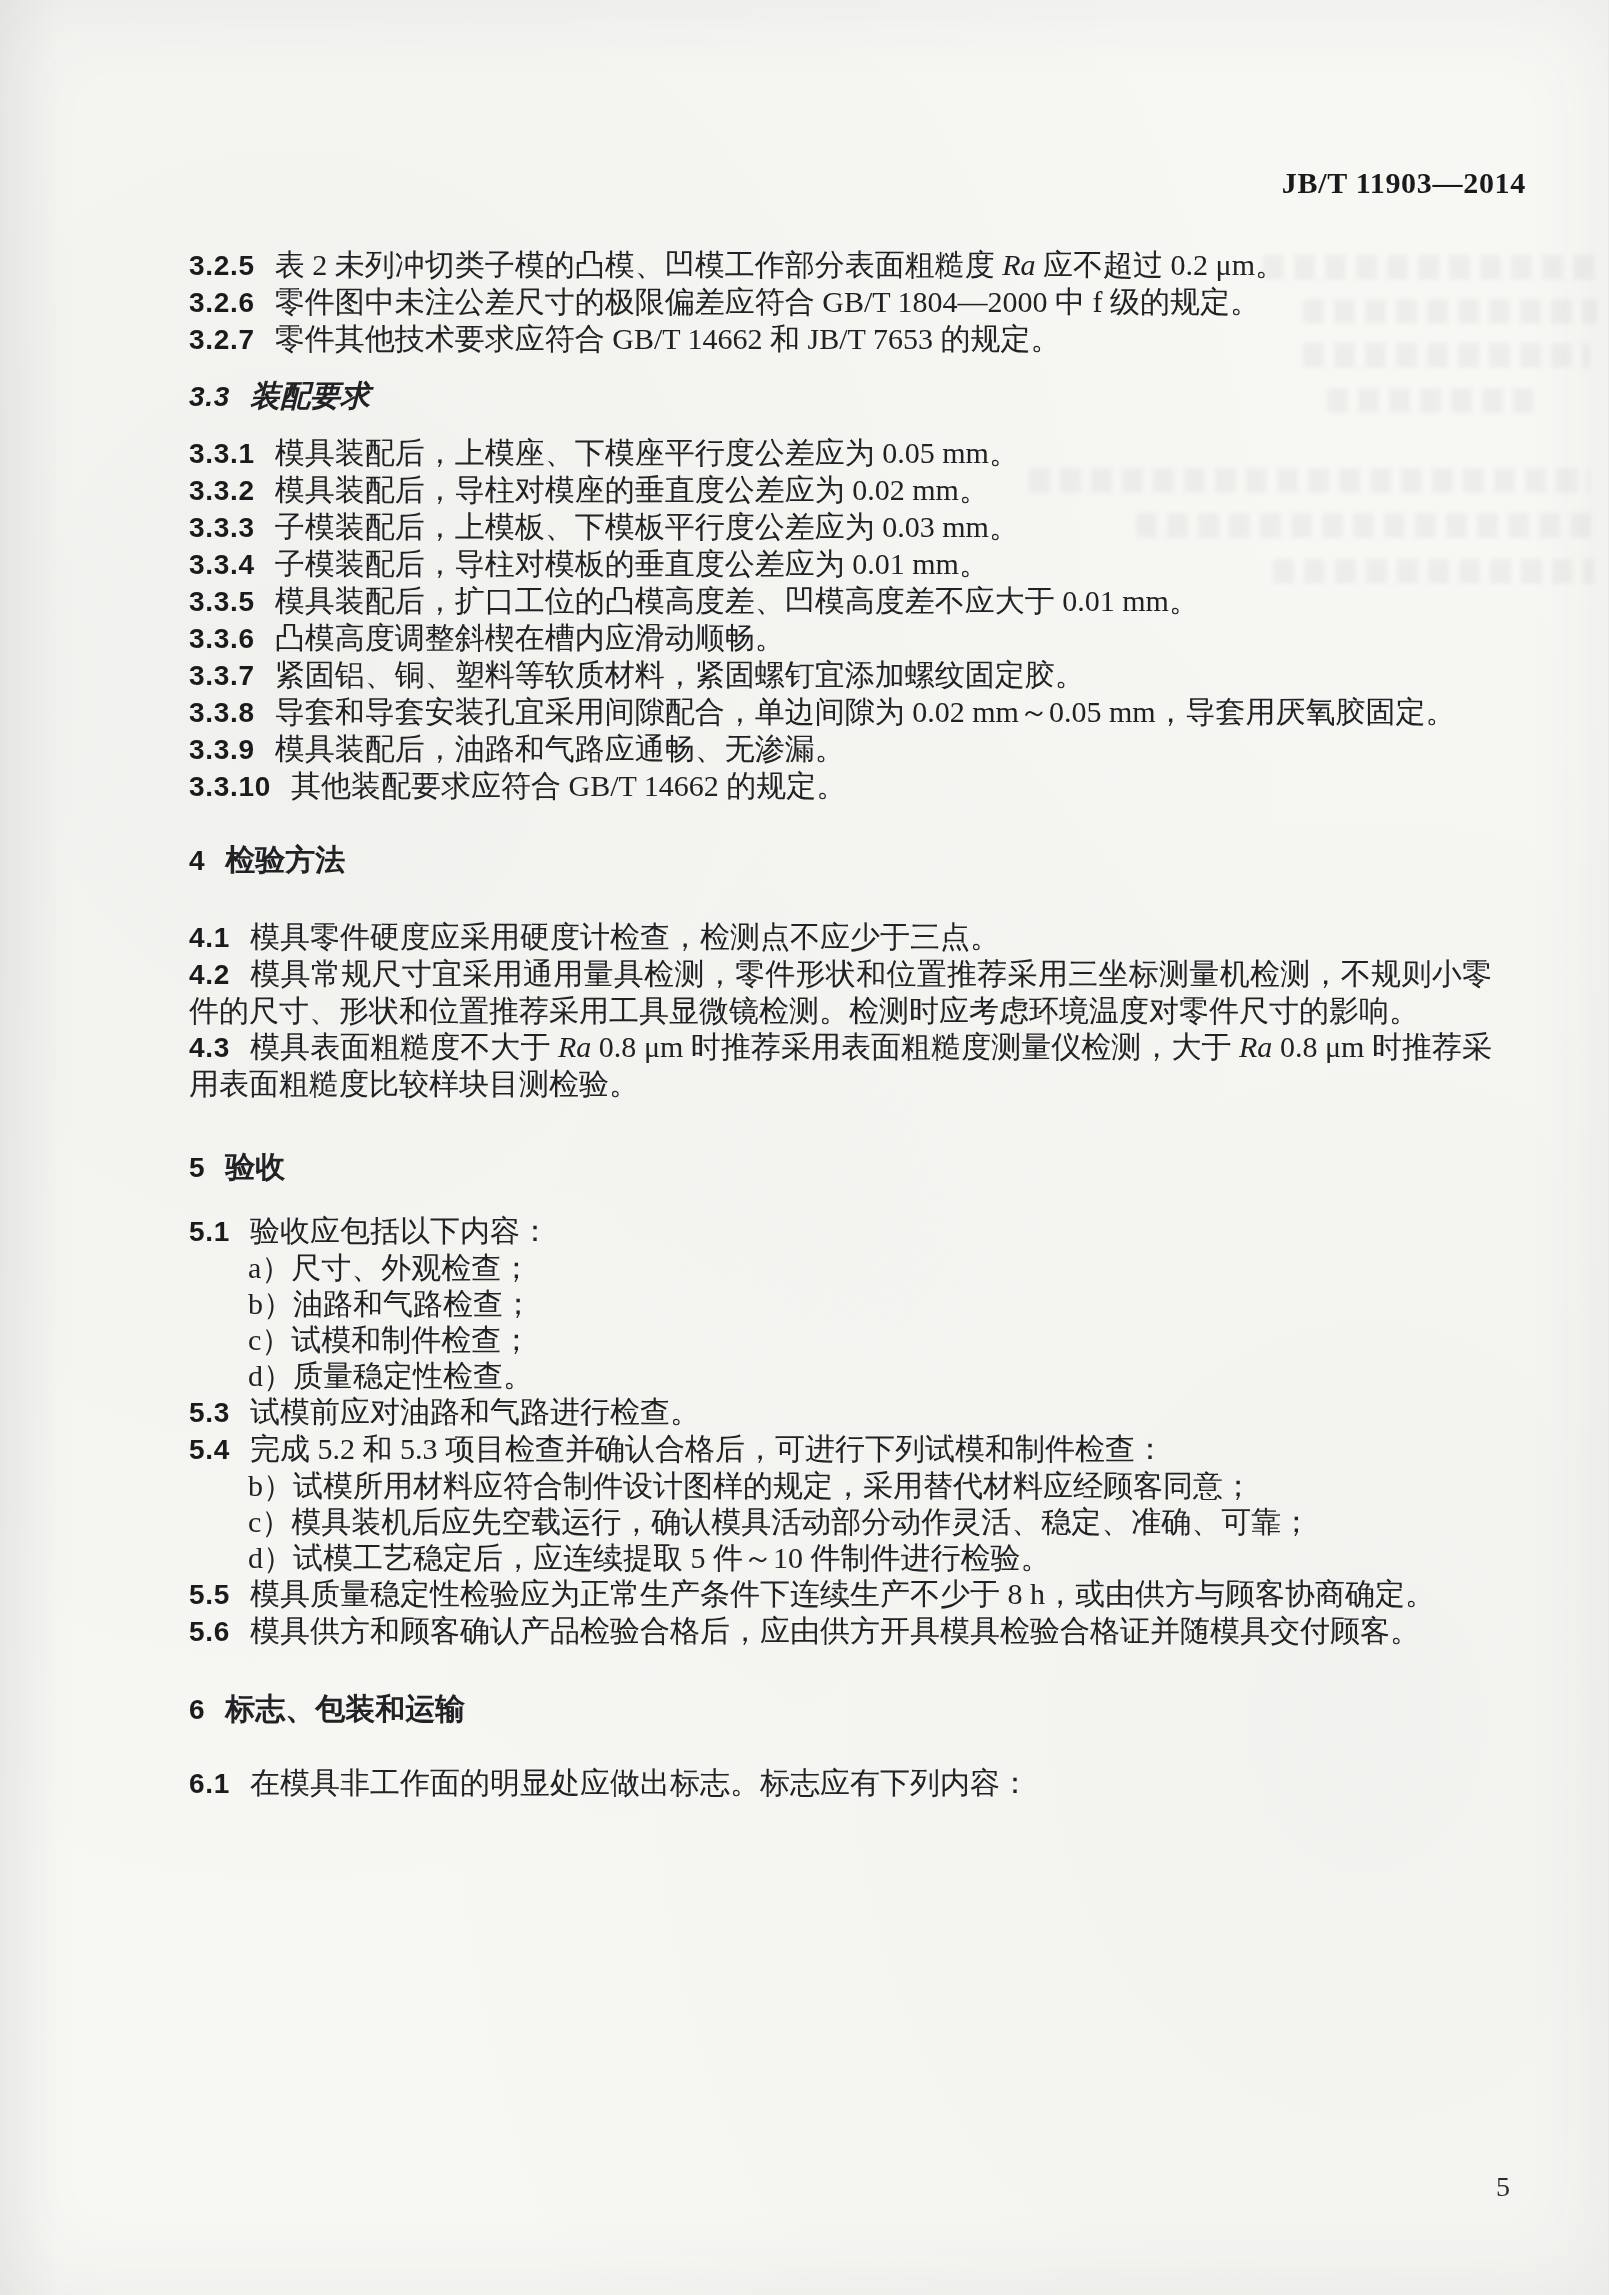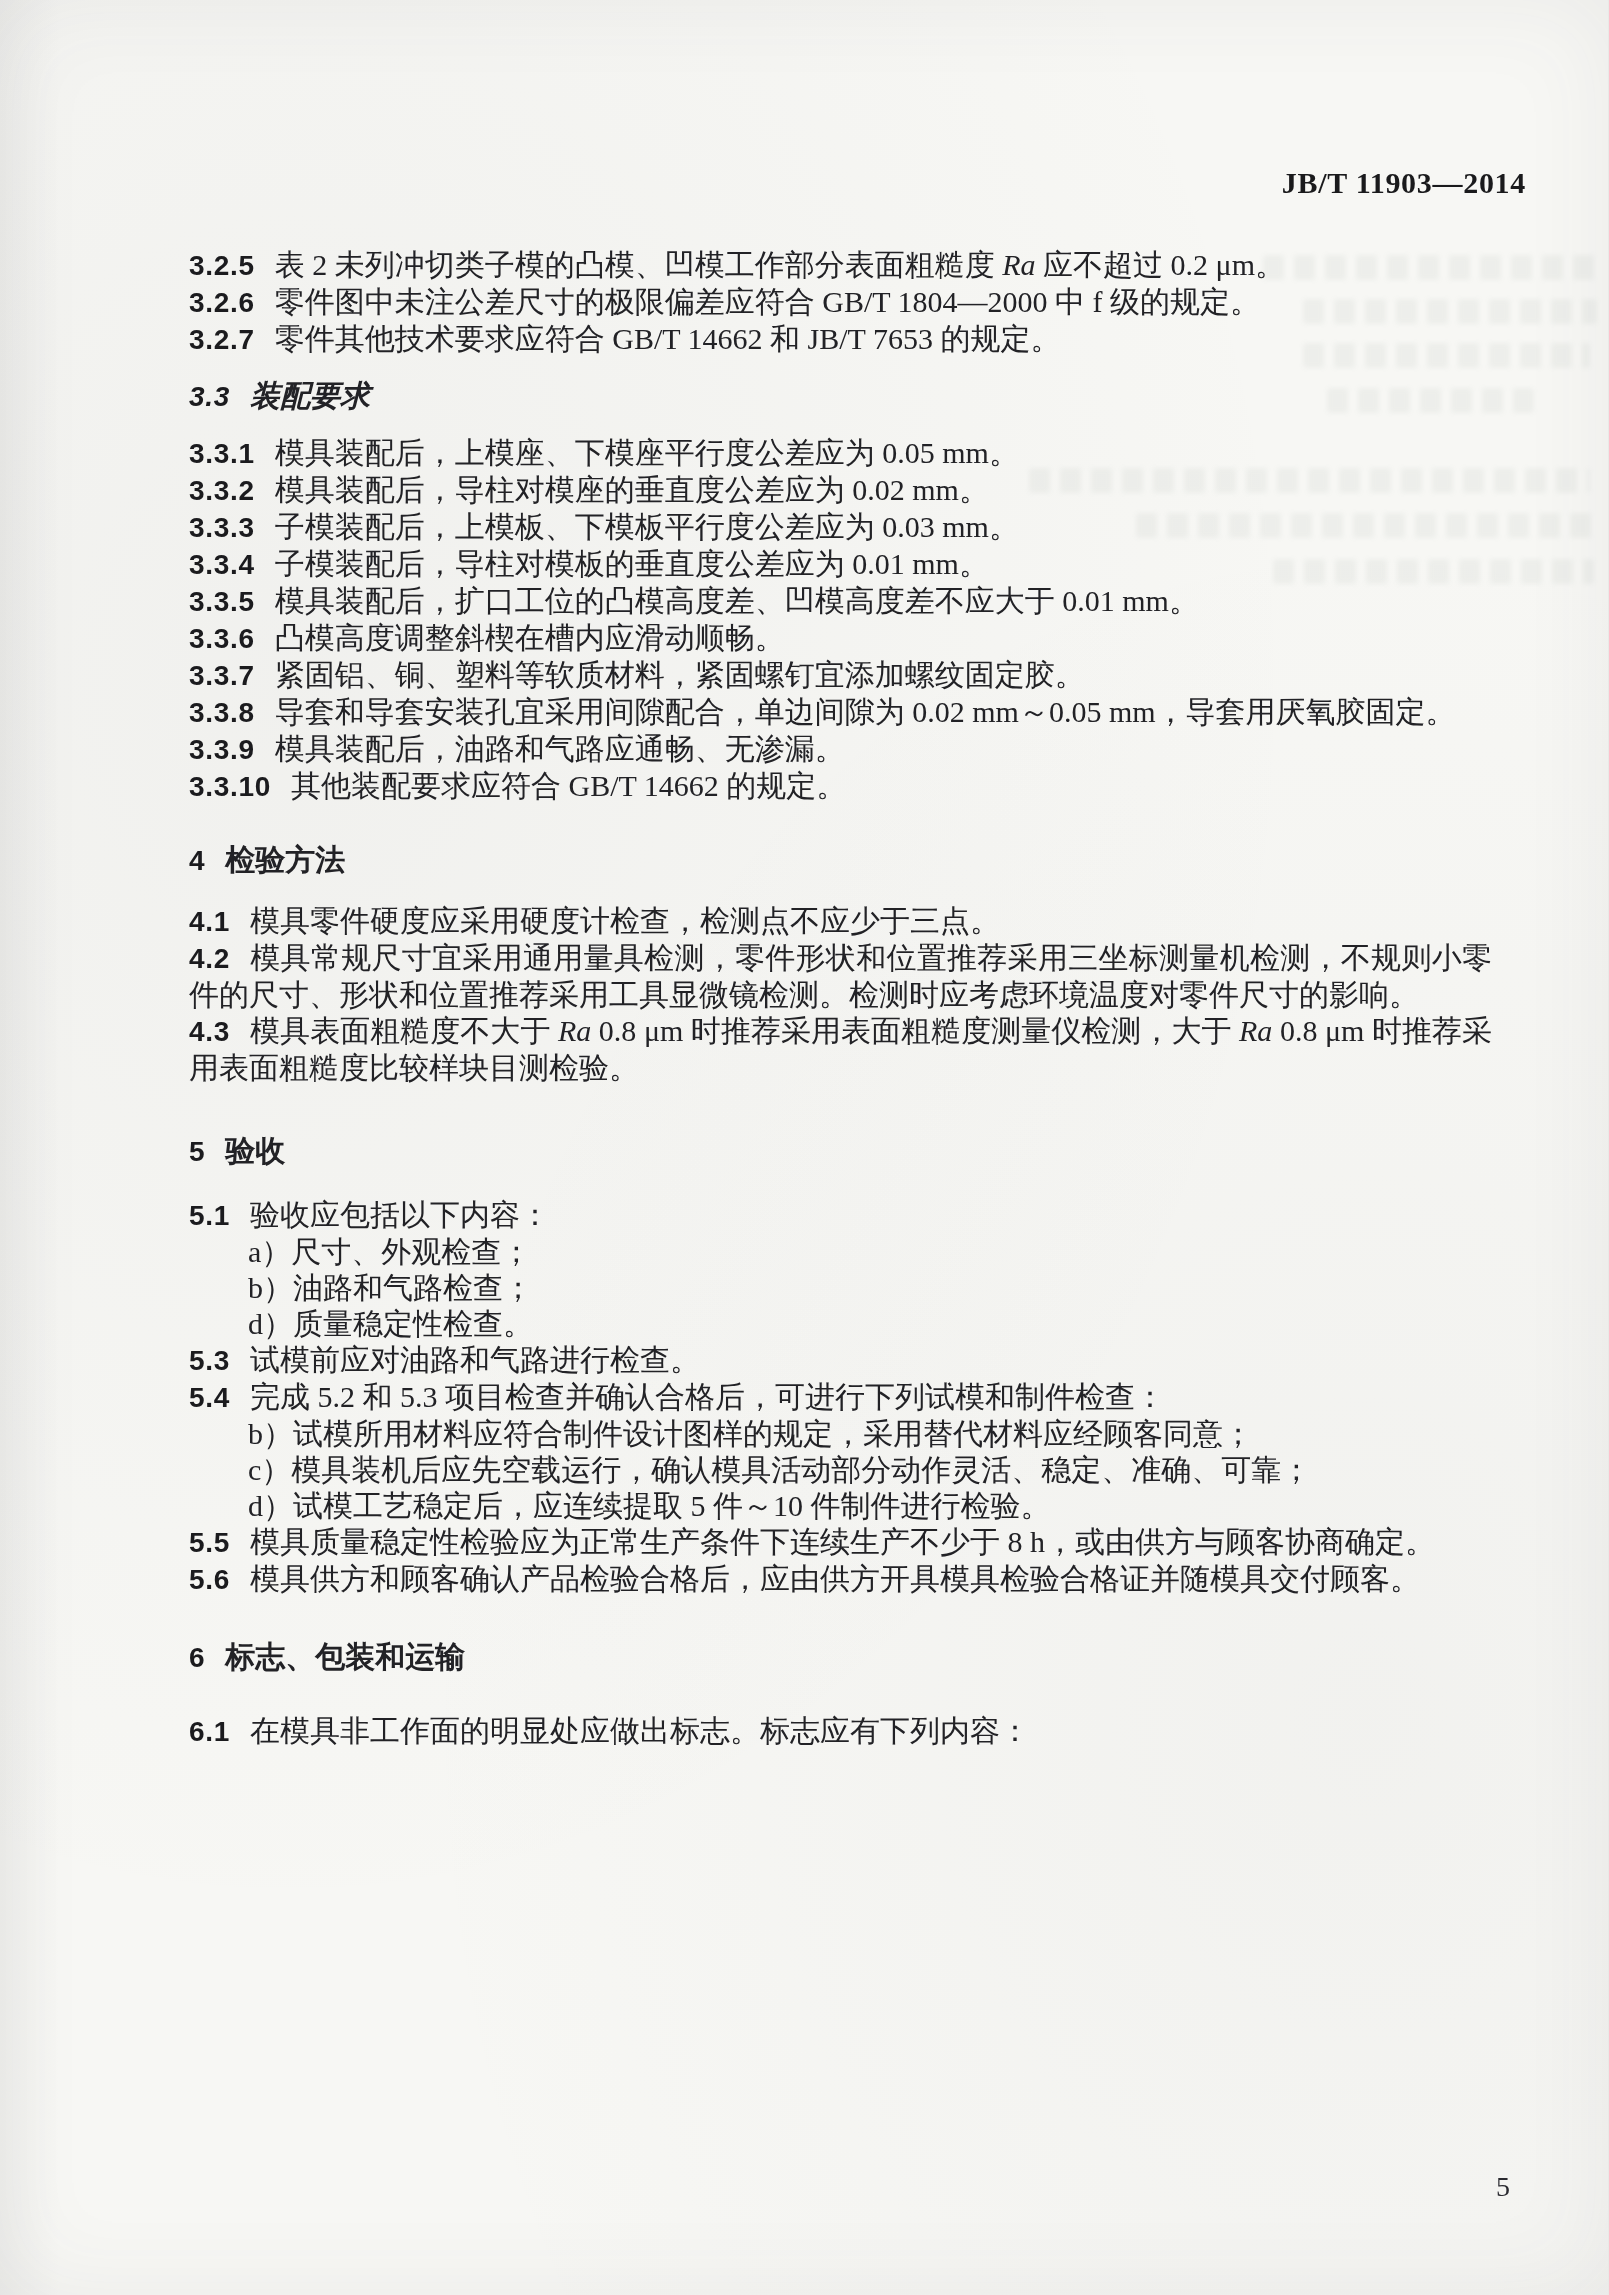--- a/index.html
+++ b/index.html
@@ -54,21 +54,21 @@
   .sec {
     font-family: "Liberation Sans", sans-serif;
     font-weight: 700;
     font-size: 30px;
   }
   .sec .num { font-weight: 700; }
   .it { font-style: italic; }
   .li { padding-left: 59px; }
   
   .h-33 { margin-top: 20px; margin-bottom: 20px; font-style: italic; }
-  .h-4  { margin-top: 37px; margin-bottom: 24px; }
+  .h-4  { margin-top: 37px; margin-bottom: 40px; }
   .h-5  { margin-top: 47px; margin-bottom: 27px; }
   .h-6  { margin-top: 41px; margin-bottom: 37px; }
   .page-num {
     position: absolute;
     top: 2171px; left: 1496px;
     font-size: 28px;
     color: #2a2a30;
   }
   
   .ghost {
@@ -133,20 +133,21 @@
     <p class="clause"><span class="num">4.2</span><span>模具常规尺寸宜采用通用量具检测，零件形状和位置推荐采用三坐标测量机检测，不规则小零件的尺寸、形状和位置推荐采用工具显微镜检测。检测时应考虑环境温度对零件尺寸的影响。</span></p>
 
     <p class="clause"><span class="num">4.3</span><span>模具表面粗糙度不大于 </span><span class="it">Ra</span><span> 0.8 μm 时推荐采用表面粗糙度测量仪检测，大于 </span><span class="it">Ra</span><span> 0.8 μm 时推荐采用表面粗糙度比较样块目测检验。</span></p>
 
     <p class="clause sec h-5"><span class="num">5</span><span>验收</span></p>
 
     <p class="clause"><span class="num">5.1</span><span>验收应包括以下内容：</span></p>
 
     <p class="clause li"><span>a）尺寸、外观检查；</span></p>
     <p class="clause li"><span>b）油路和气路检查；</span></p>
+    <p class="clause li"><span>c）试模和制件检查；</span></p>
     <p class="clause li"><span>d）质量稳定性检查。</span></p>
 
 
     <p class="clause"><span class="num">5.3</span><span>试模前应对油路和气路进行检查。</span></p>
 
     <p class="clause"><span class="num">5.4</span><span>完成 5.2 和 5.3 项目检查并确认合格后，可进行下列试模和制件检查：</span></p>
 
     <p class="clause li"><span>b）试模所用材料应符合制件设计图样的规定，采用替代材料应经顾客同意；</span></p>
     <p class="clause li"><span>c）模具装机后应先空载运行，确认模具活动部分动作灵活、稳定、准确、可靠；</span></p>
     <p class="clause li"><span>d）试模工艺稳定后，应连续提取 5 件～10 件制件进行检验。</span></p>

